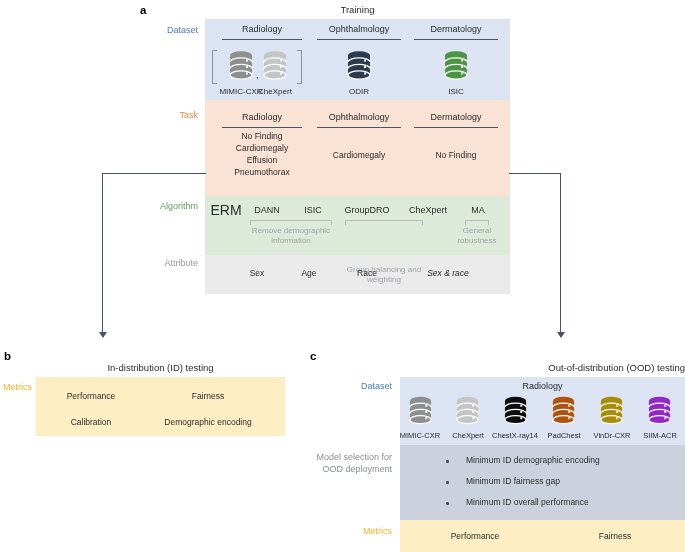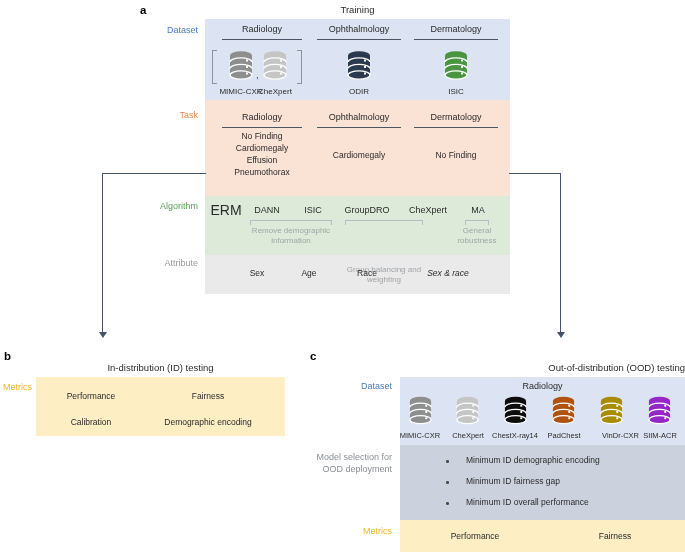--- a/index.html
+++ b/index.html
@@ -362,21 +362,21 @@
     <ellipse cx="13" cy="11" rx="11" ry="4.2" fill="#a98c06" stroke="#ffffff" stroke-width="1.3"></ellipse>
       <rect x="2" y="11" width="22" height="6.5" fill="#a98c06"></rect>
     <ellipse cx="13" cy="17.5" rx="11" ry="4.2" fill="#a98c06" stroke="#ffffff" stroke-width="1.3"></ellipse>
       <rect x="2" y="17.5" width="22" height="6.5" fill="#a98c06"></rect>
     <ellipse cx="13" cy="24" rx="11" ry="4.2" fill="#a98c06" stroke="#ffffff" stroke-width="1.3"></ellipse>
     <rect x="18" y="8.5" width="2" height="2" fill="#ffffff"></rect>
       <rect x="18" y="15" width="2" height="2" fill="#ffffff"></rect>
       <rect x="18" y="21.5" width="2" height="2" fill="#ffffff"></rect>
   </svg>
 </div>
-<div class="abs ctext" style="left:585px; top:430px; width:54px; font-size:7.5px;text-align:right;">VinDr-CXR</div>
+<div class="abs ctext" style="left:585px; top:430px; width:54px; font-size:7.5px;">VinDr-CXR</div>
 
 <div class="abs" style="left:647px; top:396px;">
   <svg class="dbicon" width="25" height="30" viewBox="0 0 26 30">
     <ellipse cx="13" cy="4.5" rx="11" ry="4.2" fill="#9527c6"></ellipse>
       <rect x="2" y="4.5" width="22" height="6.5" fill="#9527c6"></rect>
     <ellipse cx="13" cy="11" rx="11" ry="4.2" fill="#9527c6" stroke="#ffffff" stroke-width="1.3"></ellipse>
       <rect x="2" y="11" width="22" height="6.5" fill="#9527c6"></rect>
     <ellipse cx="13" cy="17.5" rx="11" ry="4.2" fill="#9527c6" stroke="#ffffff" stroke-width="1.3"></ellipse>
       <rect x="2" y="17.5" width="22" height="6.5" fill="#9527c6"></rect>
     <ellipse cx="13" cy="24" rx="11" ry="4.2" fill="#9527c6" stroke="#ffffff" stroke-width="1.3"></ellipse>

